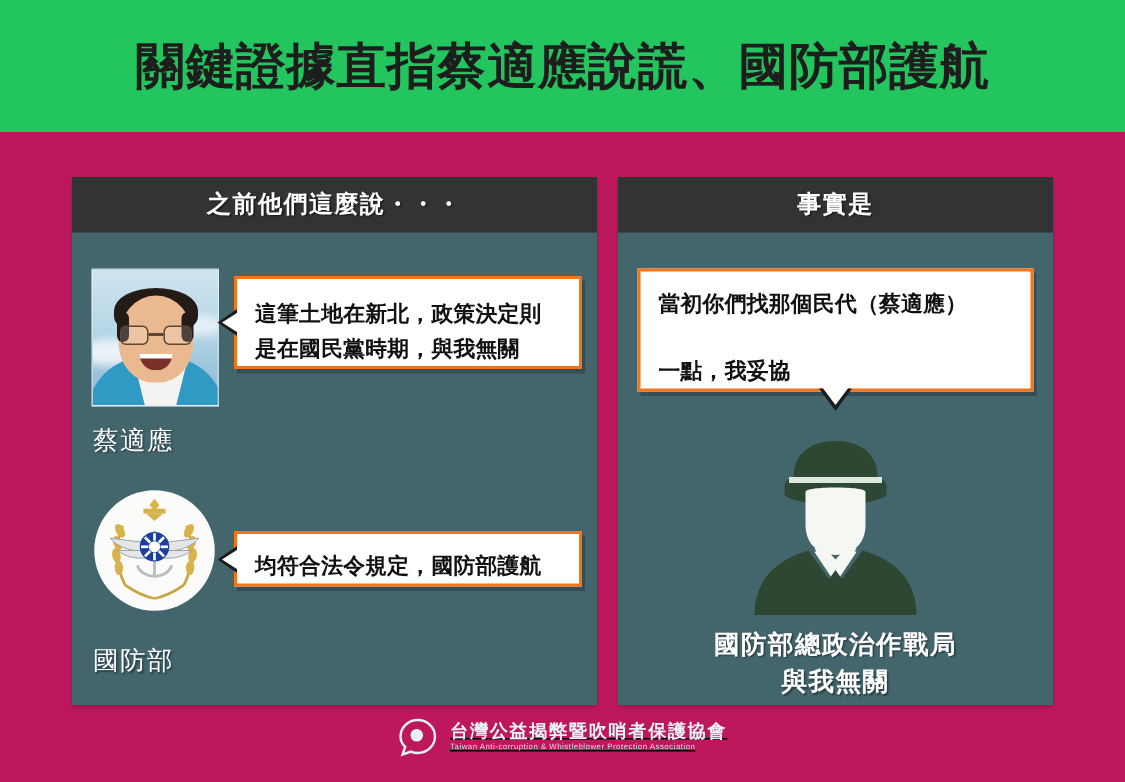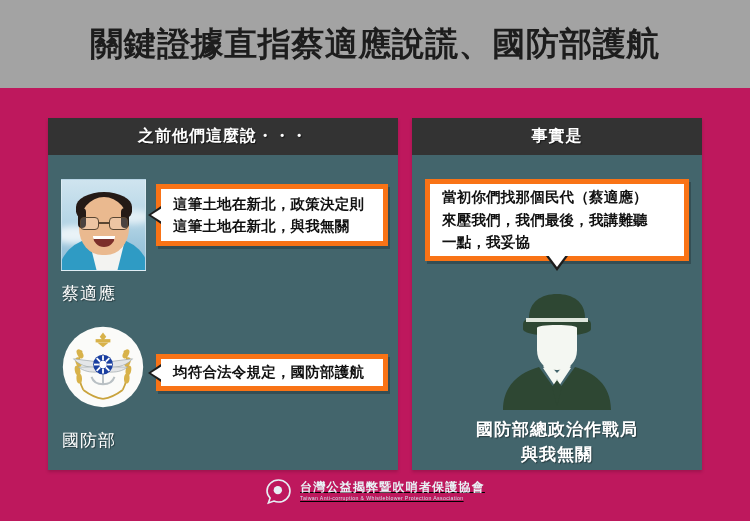--- a/index.html
+++ b/index.html
@@ -12,21 +12,21 @@
     overflow: hidden;
     background: #4e87a0;
     font-family: "Liberation Sans", "DejaVu Sans", sans-serif;
   }
 
   
   #titlebar {
     position: absolute;
     left: 0; top: 0;
     width: 750px; height: 88px;
-    background: #a3a3a3;
+    background: #22c55e;
     display: flex;
     align-items: center;
     justify-content: center;
   }
   #title-text {
     font-size: 33px;
     font-weight: bold;
     color: #1d1d1d;
     letter-spacing: 0.5px;
     white-space: nowrap;
@@ -151,24 +151,24 @@
   #emblem {
     position: absolute;
     left: 14px; top: 208px;
     width: 82px; height: 82px;
   }
 
   
   .bubble {
     position: absolute;
     background: #ffffff;
-    border: 5px solid #f97316;
+    border: 2px solid #f97316;
     box-sizing: border-box;
     display: flex;
-    align-items: center;
+    align-items: flex-end;
     box-shadow: 2px 3px 0 rgba(0,0,0,0.22);
   }
   .bubble .btext {
     font-size: 14.5px;
     font-weight: bold;
     color: #111111;
     line-height: 1.55;
     letter-spacing: 0.2px;
     padding: 0 12px;
     font-family: "DejaVu Sans", "Liberation Sans", sans-serif;
@@ -307,21 +307,21 @@
         <div class="lens l"></div>
         <div class="bridge"></div>
         <div class="lens r"></div>
       </div>
       <div class="mouth"></div>
     </div>
 
     <div class="bubble tail-left" id="bubble-1">
       <div class="btext">
         <span>這筆土地在新北，政策決定則</span><br>
-        <span>這筆土地在新北，與我無關</span>
+        <span>是在國民黨時期，與我無關</span>
       </div>
     </div>
 
     <div class="caption" id="caption-1">蔡適應</div>
 
     <div id="emblem">
       <svg viewBox="0 0 100 100" width="82" height="82" aria-hidden="true">
         <circle cx="50" cy="50" r="49" fill="#fbfbf9"></circle>
 
         <g stroke="#c9a33c" stroke-width="2.2" fill="none">
@@ -384,21 +384,21 @@
     <div class="caption" id="caption-2">國防部</div>
   </div>
 
   <div class="panel" id="panel-right">
 
     <div class="panel-header">事實是</div>
 
     <div class="bubble tail-down" id="bubble-3">
       <div class="btext">
         <span>當初你們找那個民代（蔡適應）</span><br>
-        <span>來壓我們，我們最後，我講難聽</span><br>
+        <br>
         <span>一點，我妥協</span>
       </div>
     </div>
 
     <div id="soldier">
       <svg viewBox="0 0 128 122" width="128" height="122" aria-hidden="true">
         <g fill="#2e4733">
 
           <path d="M10 122 C10 96 28 84 46 79 L64 104 L82 79 C100 84 118 96 118 122 Z"></path>
 

